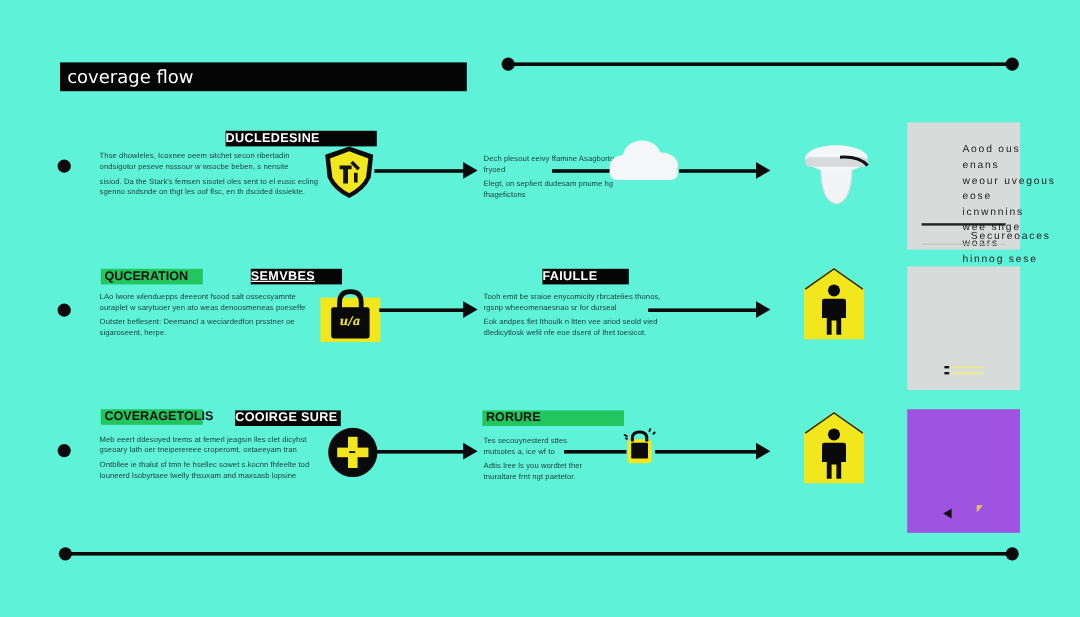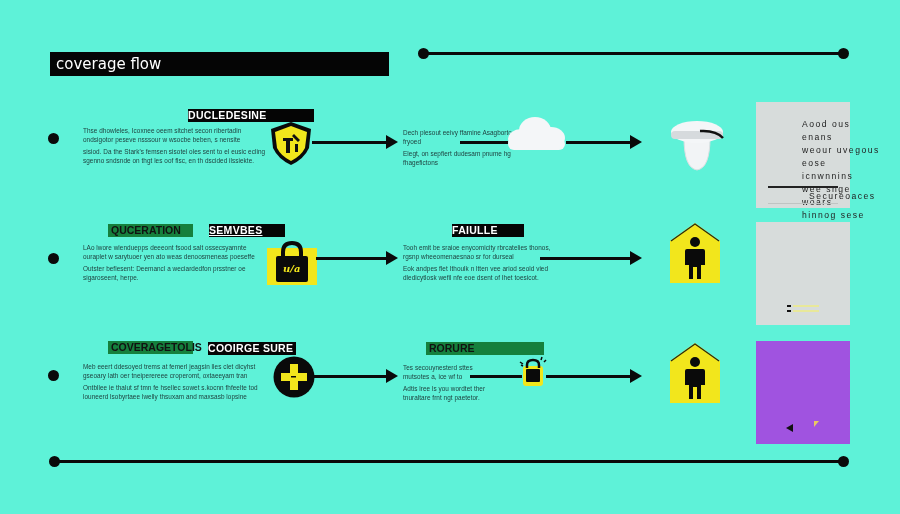--- a/index.html
+++ b/index.html
@@ -15,22 +15,22 @@
     color:#fff; font-family:"DejaVu Sans", sans-serif; font-size:15px;
     line-height:24px; padding-left:6px; box-sizing:border-box;
   }
   .hline { height:3px; background:#0a0a0a; }
   .dot { width:11px; height:11px; border-radius:50%; background:#0a0a0a; }
   .label-black {
     background:#050505; color:#fff; font-weight:bold; font-size:10.5px;
     text-align:left; line-height:13px; height:13px; letter-spacing:0.3px;
   }
   .label-yellow {
-    background:#15803d; color:#111; font-weight:bold; font-size:10.5px;
-    line-height:13px; height:13px; padding-left:3px; box-sizing:border-box;margin-left:24px;
+    background:#22c55e; color:#111; font-weight:bold; font-size:10.5px;
+    line-height:13px; height:13px; padding-left:3px; box-sizing:border-box;
   }
   .body-text {
     font-size:6.4px; line-height:8.5px; color:#1c3c3a; letter-spacing:0.05px;
   }
   .body-text p { margin:0 0 4px 0; }
   .arrow-line { height:2.5px; background:#0a0a0a; }
   .arrow-head {
     width:0; height:0; border-top:7px solid transparent; border-bottom:7px solid transparent;
     border-left:12px solid #0a0a0a;
   }
@@ -134,21 +134,21 @@
 </div>
 <div class="abs card-grey" style="left:756px; top:222px; width:94px; height:103px;">
   <div style="position:absolute; left:31px; top:83px; width:4px; height:2px; background:#111;"></div>
   <div style="position:absolute; left:37px; top:83px; width:26px; height:1.5px; background:#e8e89a;"></div>
   <div style="position:absolute; left:31px; top:88px; width:4px; height:2px; background:#111;"></div>
   <div style="position:absolute; left:37px; top:88px; width:26px; height:1.5px; background:#e8e89a;"></div>
 </div>
 
 <div class="abs dot" style="left:48px; top:370px;"></div>
 <div class="abs label-yellow" style="left:84px; top:341px; width:85px;">COVERAGETOLIS</div>
-<div class="abs label-black" style="left:208px; top:342px; width:88px;">COOIRGE SURE</div>
+<div class="abs label-black" style="left:196px; top:342px; width:88px;">COOIRGE SURE</div>
 <div class="abs body-text" style="left:83px; top:363px; width:180px;">
   <p>Meb eeert ddesoyed trems at femerl jeagsin lles clet dicyhst gseoary lath oer tneiperereee croperomt, oxtaeeyam tran</p>
   <p>Ontbllee ie thalut sf tmn fe hsellec sowet s.kocnn fhfeelte tod louneerd lsobyrtaee lwelly thsuxam and maxsasb lopsine</p>
 </div>
 <div class="abs" style="left:273px; top:356px; width:42px; height:42px;">
   <svg width="42" height="42" viewBox="0 0 42 42">
     <circle cx="21" cy="21" r="20.5" fill="#0a0a0a"></circle>
     <rect x="17" y="8" width="8" height="26" fill="#f2e61c"></rect>
     <rect x="8" y="17" width="26" height="8" fill="#f2e61c"></rect>
     <rect x="18" y="20" width="5" height="1.5" fill="#0a0a0a"></rect>

